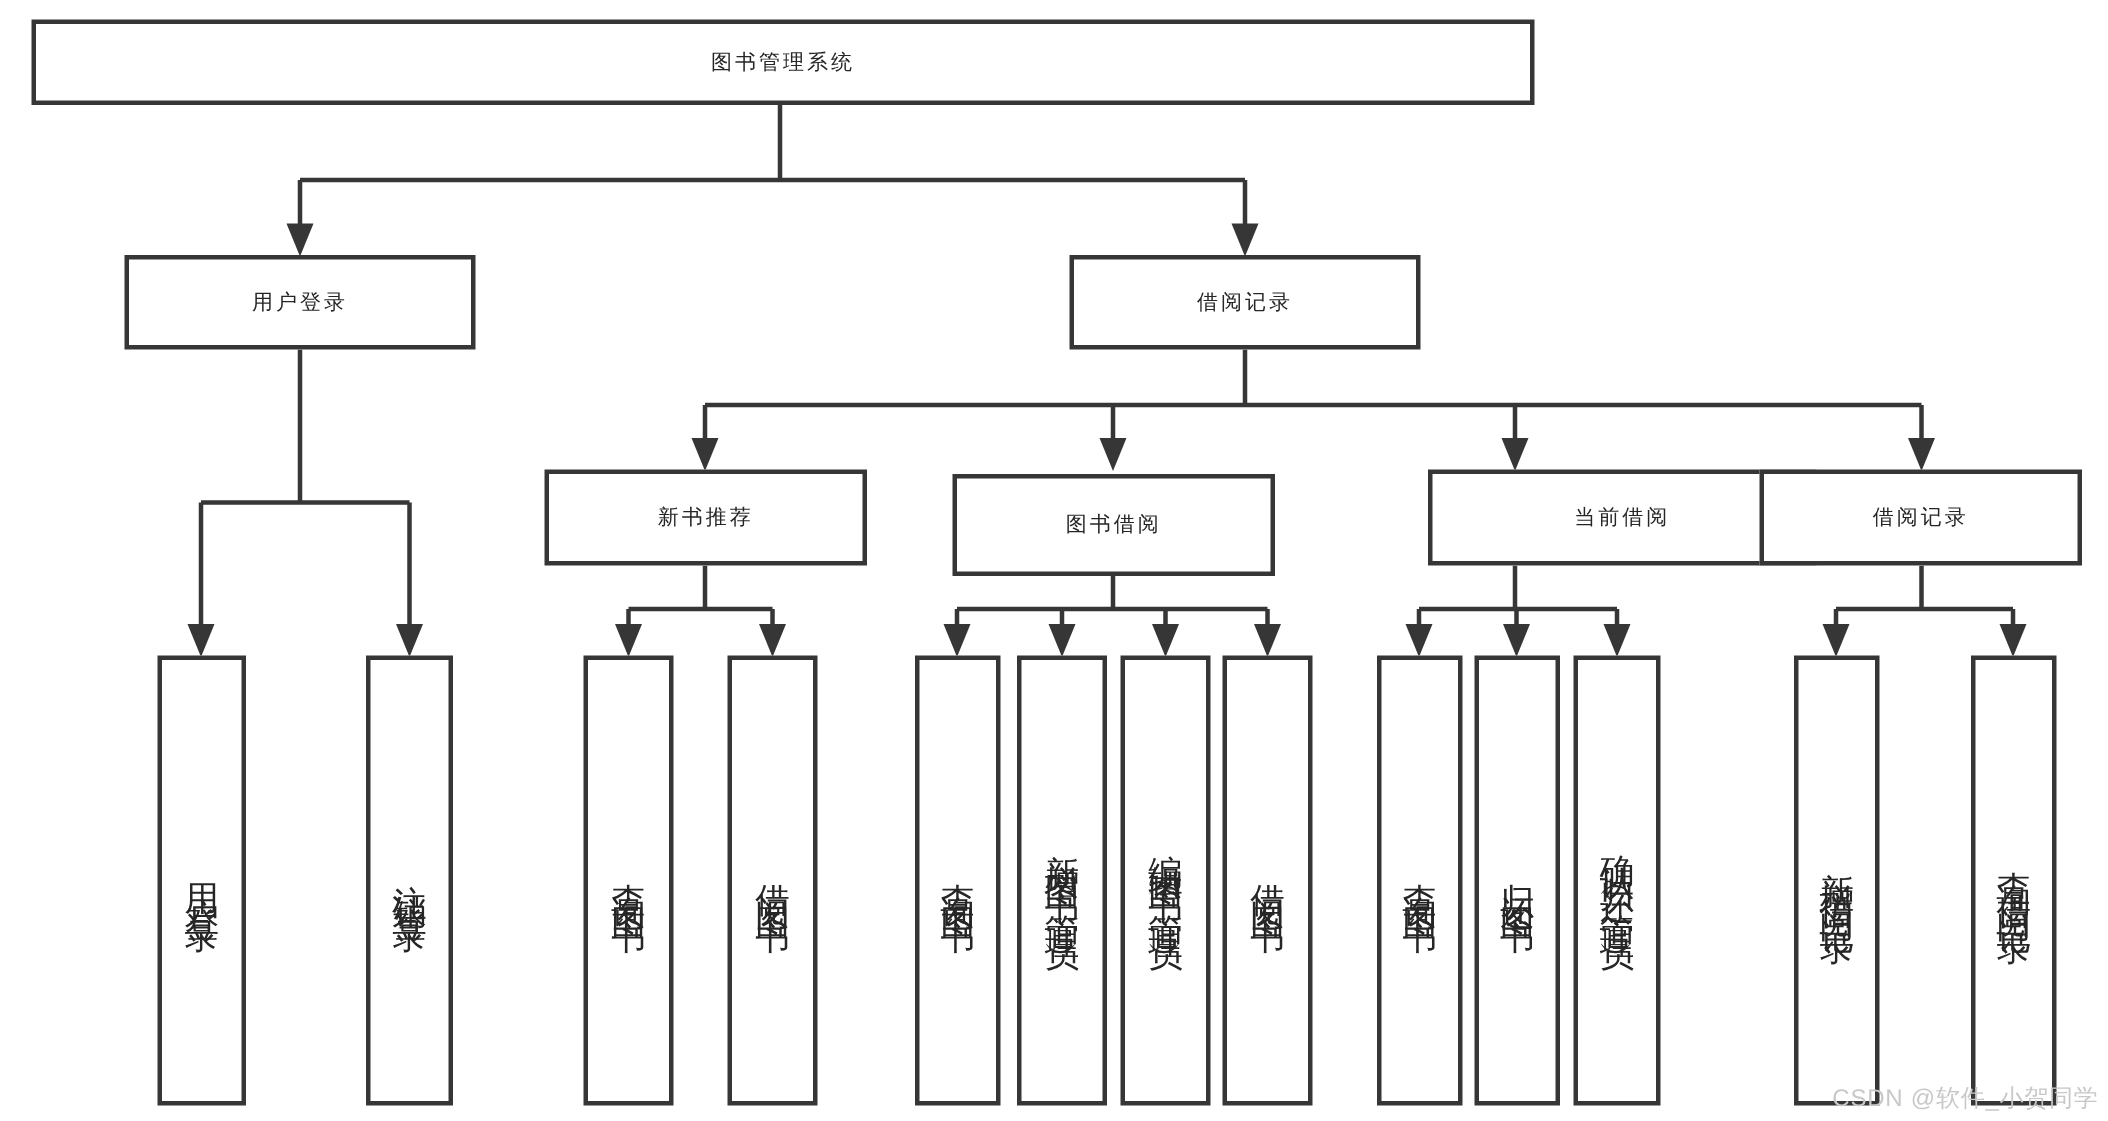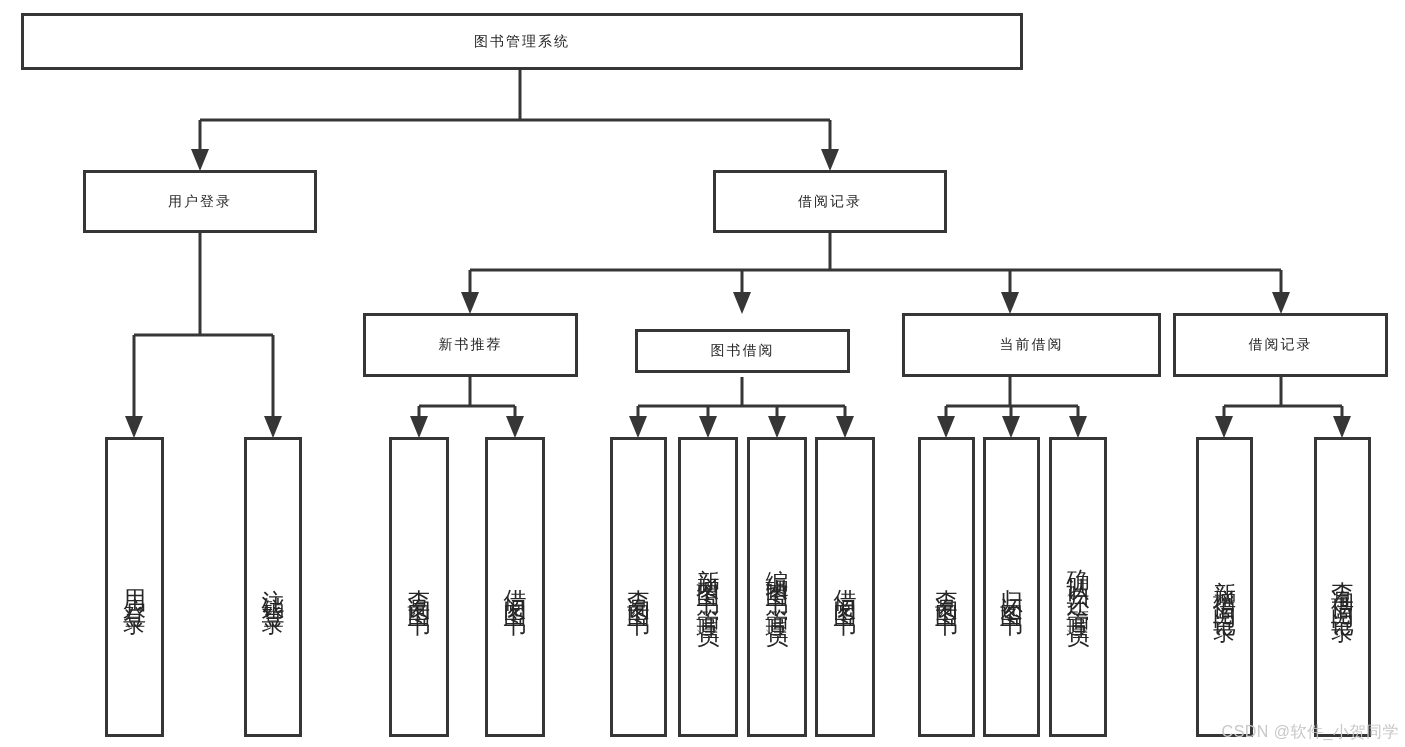--- a/index.html
+++ b/index.html
@@ -117,24 +117,24 @@
   <div class="box h" style="left:83px; top:170px; width:234px; height:63px">
     <span>用户登录</span>
   </div>
   <div class="box h" style="left:713px; top:170px; width:234px; height:63px">
     <span>借阅记录</span>
   </div>
 
   <div class="box h" style="left:363px; top:313px; width:215px; height:64px">
     <span>新书推荐</span>
   </div>
-  <div class="box h" style="left:635px; top:329px; width:215px; height:44px">
+  <div class="box h" style="left:635px; top:316px; width:215px; height:68px">
     <span>图书借阅</span>
   </div>
-  <div class="box h" style="left:902px; top:313px; width:259px; height:64px">
+  <div class="box h" style="left:952px; top:313px; width:259px; height:64px">
     <span>当前借阅</span>
   </div>
   <div class="box h" style="left:1173px; top:313px; width:215px; height:64px">
     <span>借阅记录</span>
   </div>
 
   <div class="box v" style="left:105px; top:437px; width:59px; height:300px">
     <span class="vtext">用户登录</span>
   </div>
   <div class="box v" style="left:244px; top:437px; width:58px; height:300px">

